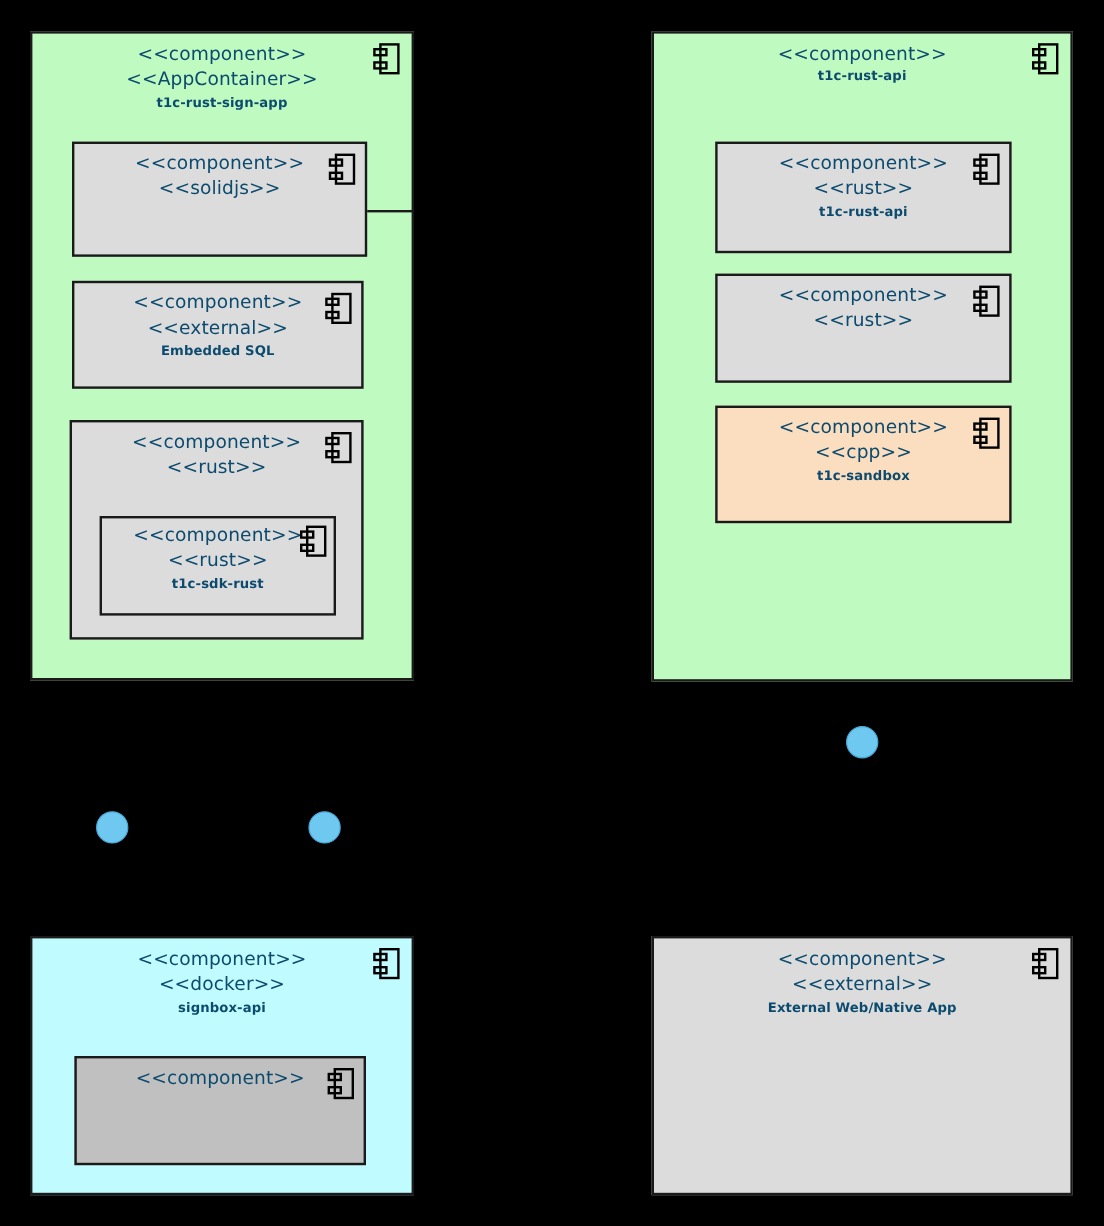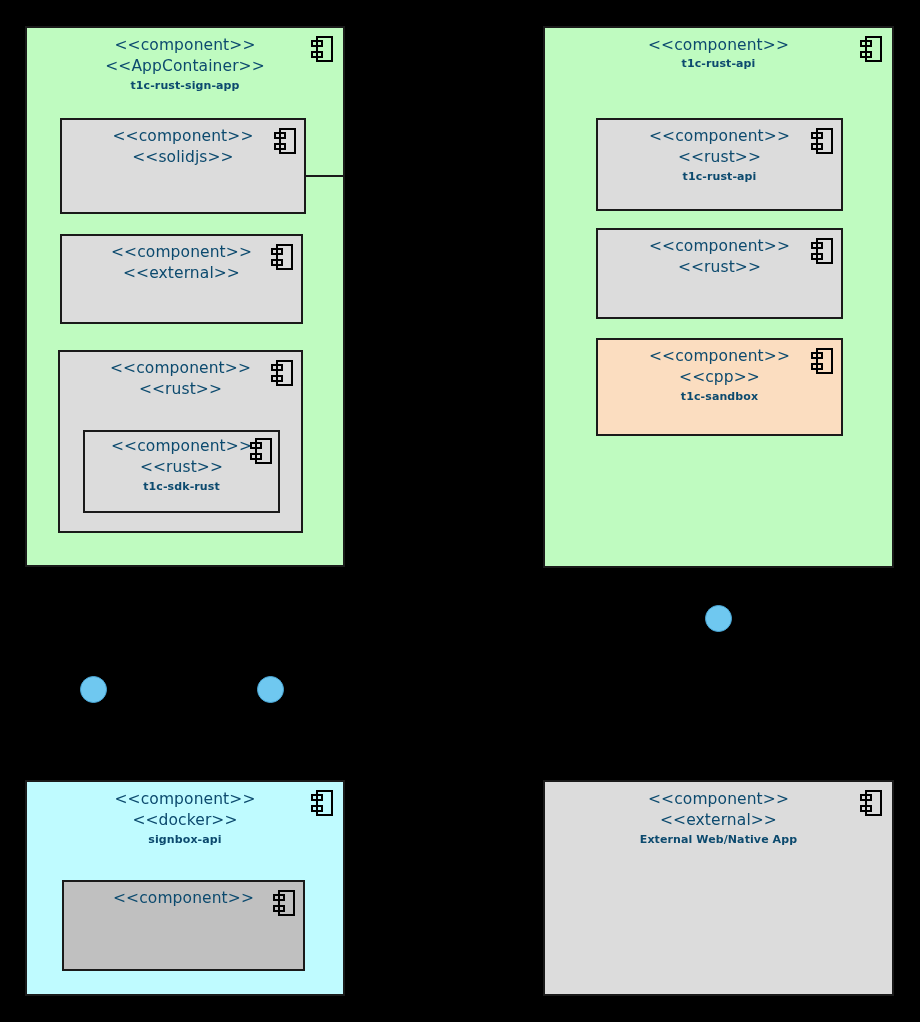--- a/index.html
+++ b/index.html
@@ -132,20 +132,21 @@
       <div class="tab t2 tab-gray"></div>
     </div>
   </div>
 
   <div class="connector" style="left:306px; top:175px; width:39px; height:2px;"></div>
 
   <div class="node fill-gray" style="left:60px; top:234px; width:243px; height:90px;">
     <div class="txtwrap">
       <span class="stereo1">&lt;&lt;component&gt;&gt;</span>
       <span class="stereo2">&lt;&lt;external&gt;&gt;</span>
+      <span class="nodename">Embedded SQL</span>
     </div>
     <div class="comp-icon" style="right:8px; top:8px;">
       <div class="body"></div>
       <div class="tab t1 tab-gray"></div>
       <div class="tab t2 tab-gray"></div>
     </div>
   </div>
 
   <div class="node fill-gray" style="left:58px; top:350px; width:245px; height:183px;">
     <div class="txtwrap">

